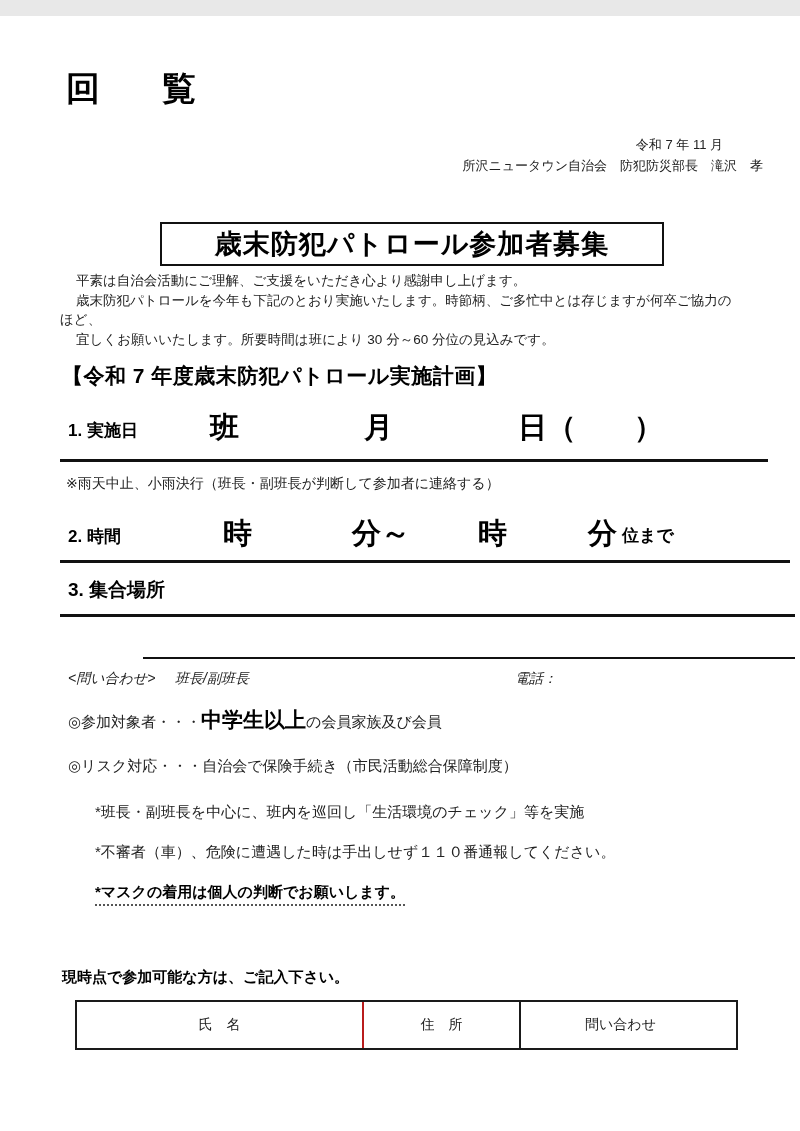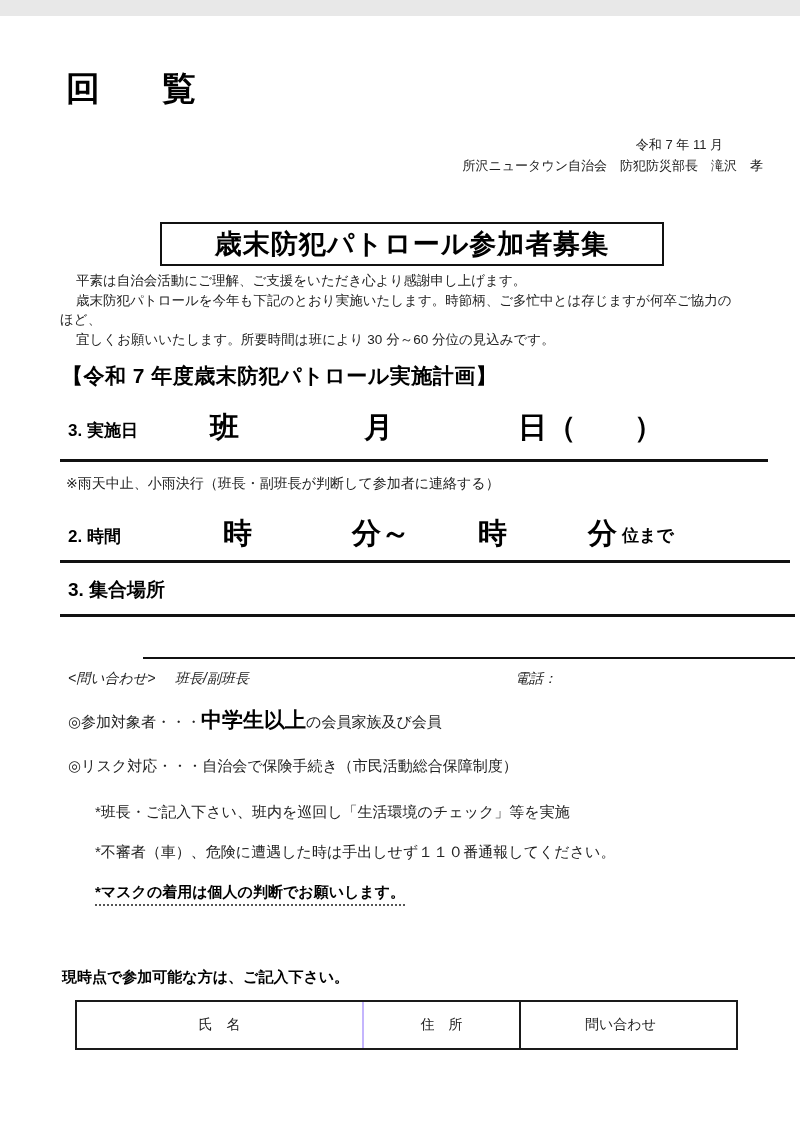--- a/index.html
+++ b/index.html
@@ -35,21 +35,21 @@
     border-bottom:2px dotted #555;padding-bottom:2px;}
   .instruction{left:62px;top:952px;font-size:15px;font-weight:bold;color:#000;}
   .signup-table{
     left:75px;top:984px;width:663px;height:50px;display:flex;
     border:2px solid #1a1a1a;box-sizing:border-box;
   }
   .signup-table .cell{
     display:flex;align-items:center;justify-content:center;
     font-size:14px;color:#222;box-sizing:border-box;
   }
-  .signup-table .c1{width:287px;border-right:2px solid #c4b5fd;}
+  .signup-table .c1{width:287px;border-right:2px solid #b91c1c;}
   .signup-table .c2{width:157px;border-right:2px solid #1a1a1a;}
   .signup-table .c3{width:199px;}
 </style>
 </head>
 <body>
 
 <div class="page">
 
   <div class="abs kairan">回　覧</div>
 
@@ -62,21 +62,21 @@
 
   <div class="abs intro">
     <p class="ind">平素は自治会活動にご理解、ご支援をいただき心より感謝申し上げます。</p>
     <p class="ind">歳末防犯パトロールを今年も下記のとおり実施いたします。時節柄、ご多忙中とは存じますが何卒ご協力の</p>
     <p>ほど、</p>
     <p class="ind">宜しくお願いいたします。所要時間は班により 30 分～60 分位の見込みです。</p>
   </div>
 
   <div class="abs plan-heading">【令和 7 年度歳末防犯パトロール実施計画】</div>
 
-  <div class="abs item-label" style="left:68px;top:403px;">3. 実施日</div>
+  <div class="abs item-label" style="left:68px;top:403px;">1. 実施日</div>
   <div class="abs big" style="left:210px;top:392px;">班</div>
   <div class="abs big" style="left:364px;top:392px;">月</div>
   <div class="abs big" style="left:518px;top:392px;">日（　　）</div>
   <div class="rule" style="left:60px;top:443px;width:708px;height:3px;"></div>
   <div class="abs note">※雨天中止、小雨決行（班長・副班長が判断して参加者に連絡する）</div>
 
   <div class="abs item-label" style="left:68px;top:509px;">2. 時間</div>
   <div class="abs big" style="left:223px;top:498px;">時</div>
   <div class="abs big" style="left:352px;top:498px;">分～</div>
   <div class="abs big" style="left:478px;top:498px;">時</div>
@@ -93,21 +93,21 @@
   <div class="abs contact" style="left:515px;top:654px;">電話：</div>
 
   <div class="abs" style="left:68px;top:690px;display:flex;align-items:baseline;">
     <span class="target-label">◎参加対象者・・・</span>
     <span class="target-bold">中学生以上</span>
     <span class="target-rest">の会員家族及び会員</span>
   </div>
 
   <div class="abs risk">◎リスク対応・・・自治会で保険手続き（市民活動総合保障制度）</div>
 
-  <div class="abs star-note" style="left:95px;top:787px;">*班長・ご記入下さい、班内を巡回し「生活環境のチェック」等を実施</div>
+  <div class="abs star-note" style="left:95px;top:787px;">*班長・副班長を中心に、班内を巡回し「生活環境のチェック」等を実施</div>
   <div class="abs star-note" style="left:95px;top:827px;">*不審者（車）、危険に遭遇した時は手出しせず１１０番通報してください。</div>
   <div class="abs mask-note">*マスクの着用は個人の判断でお願いします。</div>
 
   <div class="abs instruction">現時点で参加可能な方は、ご記入下さい。</div>
 
   <div class="abs signup-table">
     <div class="cell c1">氏　名</div>
     <div class="cell c2">住　所</div>
     <div class="cell c3">問い合わせ</div>
   </div>

